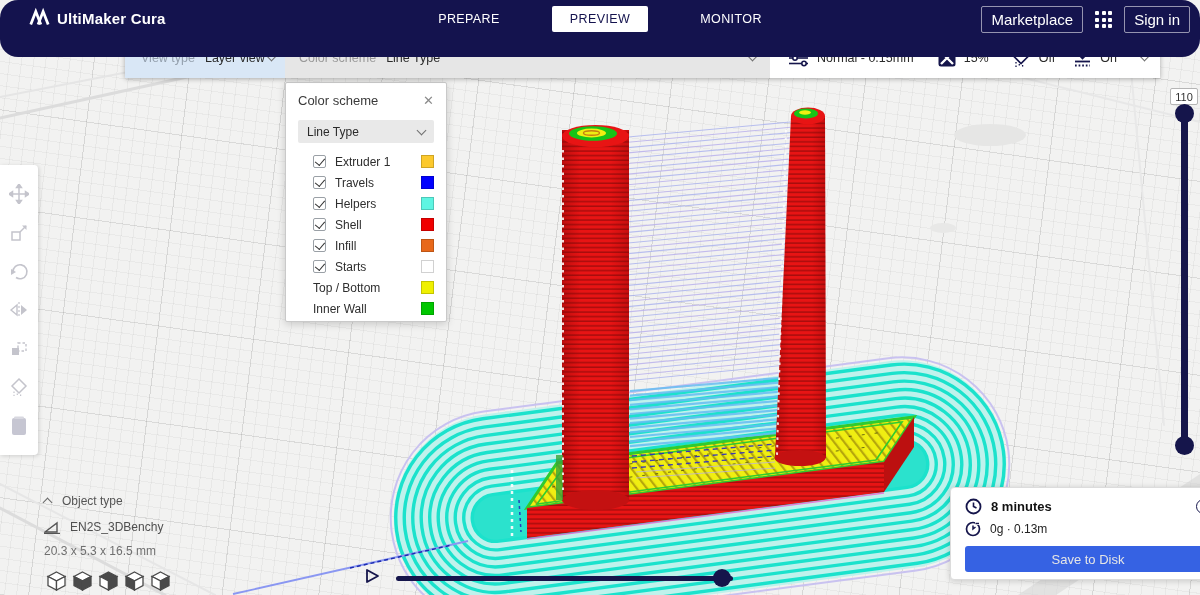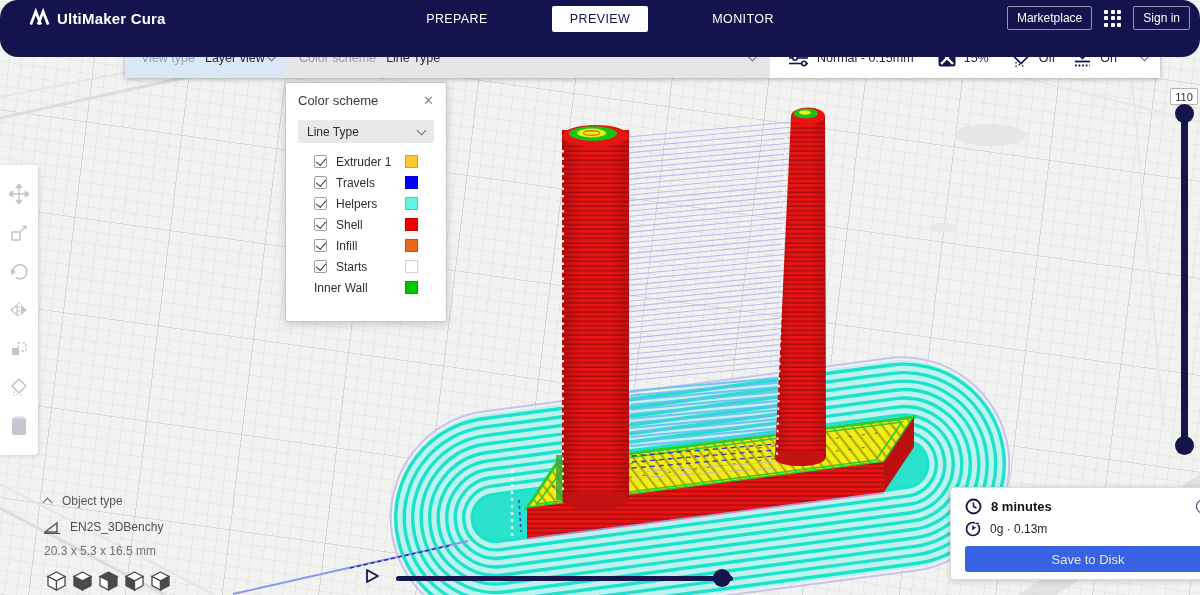--- a/index.html
+++ b/index.html
@@ -3,25 +3,25 @@
 <meta charset="utf-8">
 <style>
   * { margin:0; padding:0; box-sizing:border-box; }
   body { font-family:"Liberation Sans","DejaVu Sans",sans-serif; background:#000; }
   #app { position:relative; width:1200px; height:595px; overflow:hidden; background:#f2f2f1; }
 
   
   .header { position:absolute; top:0; left:0; width:1200px; height:57px; background:#14134e; z-index:30;border-radius:18px; }
   .brand { position:absolute; left:28px; top:7px; display:flex; align-items:center; gap:7px; color:#fff; }
   .brand-title { font-size:15px; font-weight:700; letter-spacing:.2px; }
-  .tabs { position:absolute; left:0; right:0; top:6px; display:flex; justify-content:center; gap:50px; }
+  .tabs { position:absolute; left:0; right:0; top:6px; display:flex; justify-content:center; gap:38px; }
   .tab { color:#fff; font-size:12.5px; letter-spacing:.4px; padding:6px 14px; border-radius:2px; cursor:pointer; }
   .tab.active { background:#fff; color:#14134e; padding:6px 18px; font-weight:400; }
   .hdr-right { position:absolute; right:10px; top:6px; display:flex; align-items:center; gap:12px; }
-  .hdr-btn { border:1px solid rgba(255,255,255,.55); border-radius:2px; color:#fff; font-size:12px; padding:4px 9px; background:transparent; cursor:pointer; }
+  .hdr-btn { border:1px solid rgba(255,255,255,.55); border-radius:2px; color:#fff; font-size:15px; padding:4px 9px; background:transparent; cursor:pointer; }
   .grid-icon { display:grid; grid-template-columns:repeat(3,4px); grid-gap:2.5px; cursor:pointer; }
   .grid-icon i { width:4px; height:4px; background:#fff; border-radius:1px; }
 
   
   .topbar { position:absolute; left:125px; top:38px; width:1035px; height:40px; display:flex; border-radius:2px; box-shadow:0 1px 5px rgba(0,0,0,.3); z-index:25; }
   .tb-sec { display:flex; align-items:center; font-size:12.5px; }
   .tb-view { width:160px; background:#d9e7f6; padding:0 10px 0 16px; }
   .tb-scheme { width:485px; background:#e6e6e6; padding:0 14px 0 14px; }
   .tb-settings { width:390px; background:#ffffff; padding:0 12px 0 18px; gap:8px; }
   .tb-label { color:#94a0ad; margin-right:10px; }
@@ -29,21 +29,21 @@
   .tb-value { color:#2b2b2b; }
   .chev { width:7px; height:7px; border-right:1.5px solid #6f6f6f; border-bottom:1.5px solid #6f6f6f; transform:rotate(45deg); display:inline-block; margin-left:auto; margin-bottom:3px; }
   .set-item { display:flex; align-items:center; gap:6px; color:#2b2b2b; }
   .set-item.grow { margin-right:auto; }
 
   
   .cs-panel { position:absolute; left:285px; top:82px; width:162px; height:240px; background:#fff; border:1px solid #c9c9c9; border-radius:2px; box-shadow:0 2px 8px rgba(0,0,0,.18); z-index:24; }
   .cs-head { display:flex; align-items:center; padding:10px 12px 8px 12px; font-size:13px; color:#3a3a3a; }
   .cs-close { margin-left:auto; color:#8a8a8a; font-size:13px; cursor:pointer; line-height:1; }
   .cs-drop { margin:4px 12px 8px 12px; height:23px; background:#e9e9e9; border-radius:2px; display:flex; align-items:center; padding:0 9px; font-size:12px; color:#2b2b2b; cursor:pointer; }
-  .cs-row { display:flex; align-items:center; height:21px; padding:0 28px; font-size:12px; color:#2e2e2e; }
+  .cs-row { display:flex; align-items:center; height:21px; padding:0 12px; font-size:12px; color:#2e2e2e;margin-left:15px; }
   .cs-check { width:13px; height:13px; border:1px solid #9aa0a6; border-radius:2px; background:#fff; margin-right:9px; position:relative; flex:0 0 auto; cursor:pointer; }
   .cs-check.on::after { content:''; position:absolute; left:3px; top:0px; width:4.5px; height:8px; border:solid #333; border-width:0 1.7px 1.7px 0; transform:rotate(40deg); }
   .cs-swatch { width:13px; height:13px; margin-left:auto; border:1px solid rgba(0,0,0,.18); flex:0 0 auto; }
 
   
   .tools { position:absolute; left:0; top:165px; width:38px; height:290px; background:#fff; border-radius:0 4px 4px 0; box-shadow:1px 1px 4px rgba(0,0,0,.15); z-index:20; display:flex; flex-direction:column; align-items:center; justify-content:space-around; padding:10px 0; }
   .tool { width:22px; height:22px; display:flex; align-items:center; justify-content:center; cursor:pointer; }
 
   
   .viewport { position:absolute; left:0; top:36px; width:1200px; height:559px;
@@ -348,20 +348,24 @@
           <span class="cs-check on"></span>
           <span>Infill</span>
           <span class="cs-swatch" style="background: rgb(232, 104, 26);"></span>
         </div>
         <div class="cs-row">
           <span class="cs-check on"></span>
           <span>Starts</span>
           <span class="cs-swatch" style="background: rgb(255, 255, 255);"></span>
         </div>
         <div class="cs-row">
+          <span>Top / Bottom</span>
+          <span class="cs-swatch" style="background: rgb(239, 240, 0);"></span>
+        </div>
+        <div class="cs-row">
           <span>Inner Wall</span>
           <span class="cs-swatch" style="background: rgb(0, 199, 0);"></span>
         </div>
       </div>
   </div>
 
   <div class="tools">
     <div class="tool">
       <svg width="20" height="20" viewBox="0 0 20 20">
         <g stroke="#c4c4cc" stroke-width="1.5" fill="#c4c4cc">

